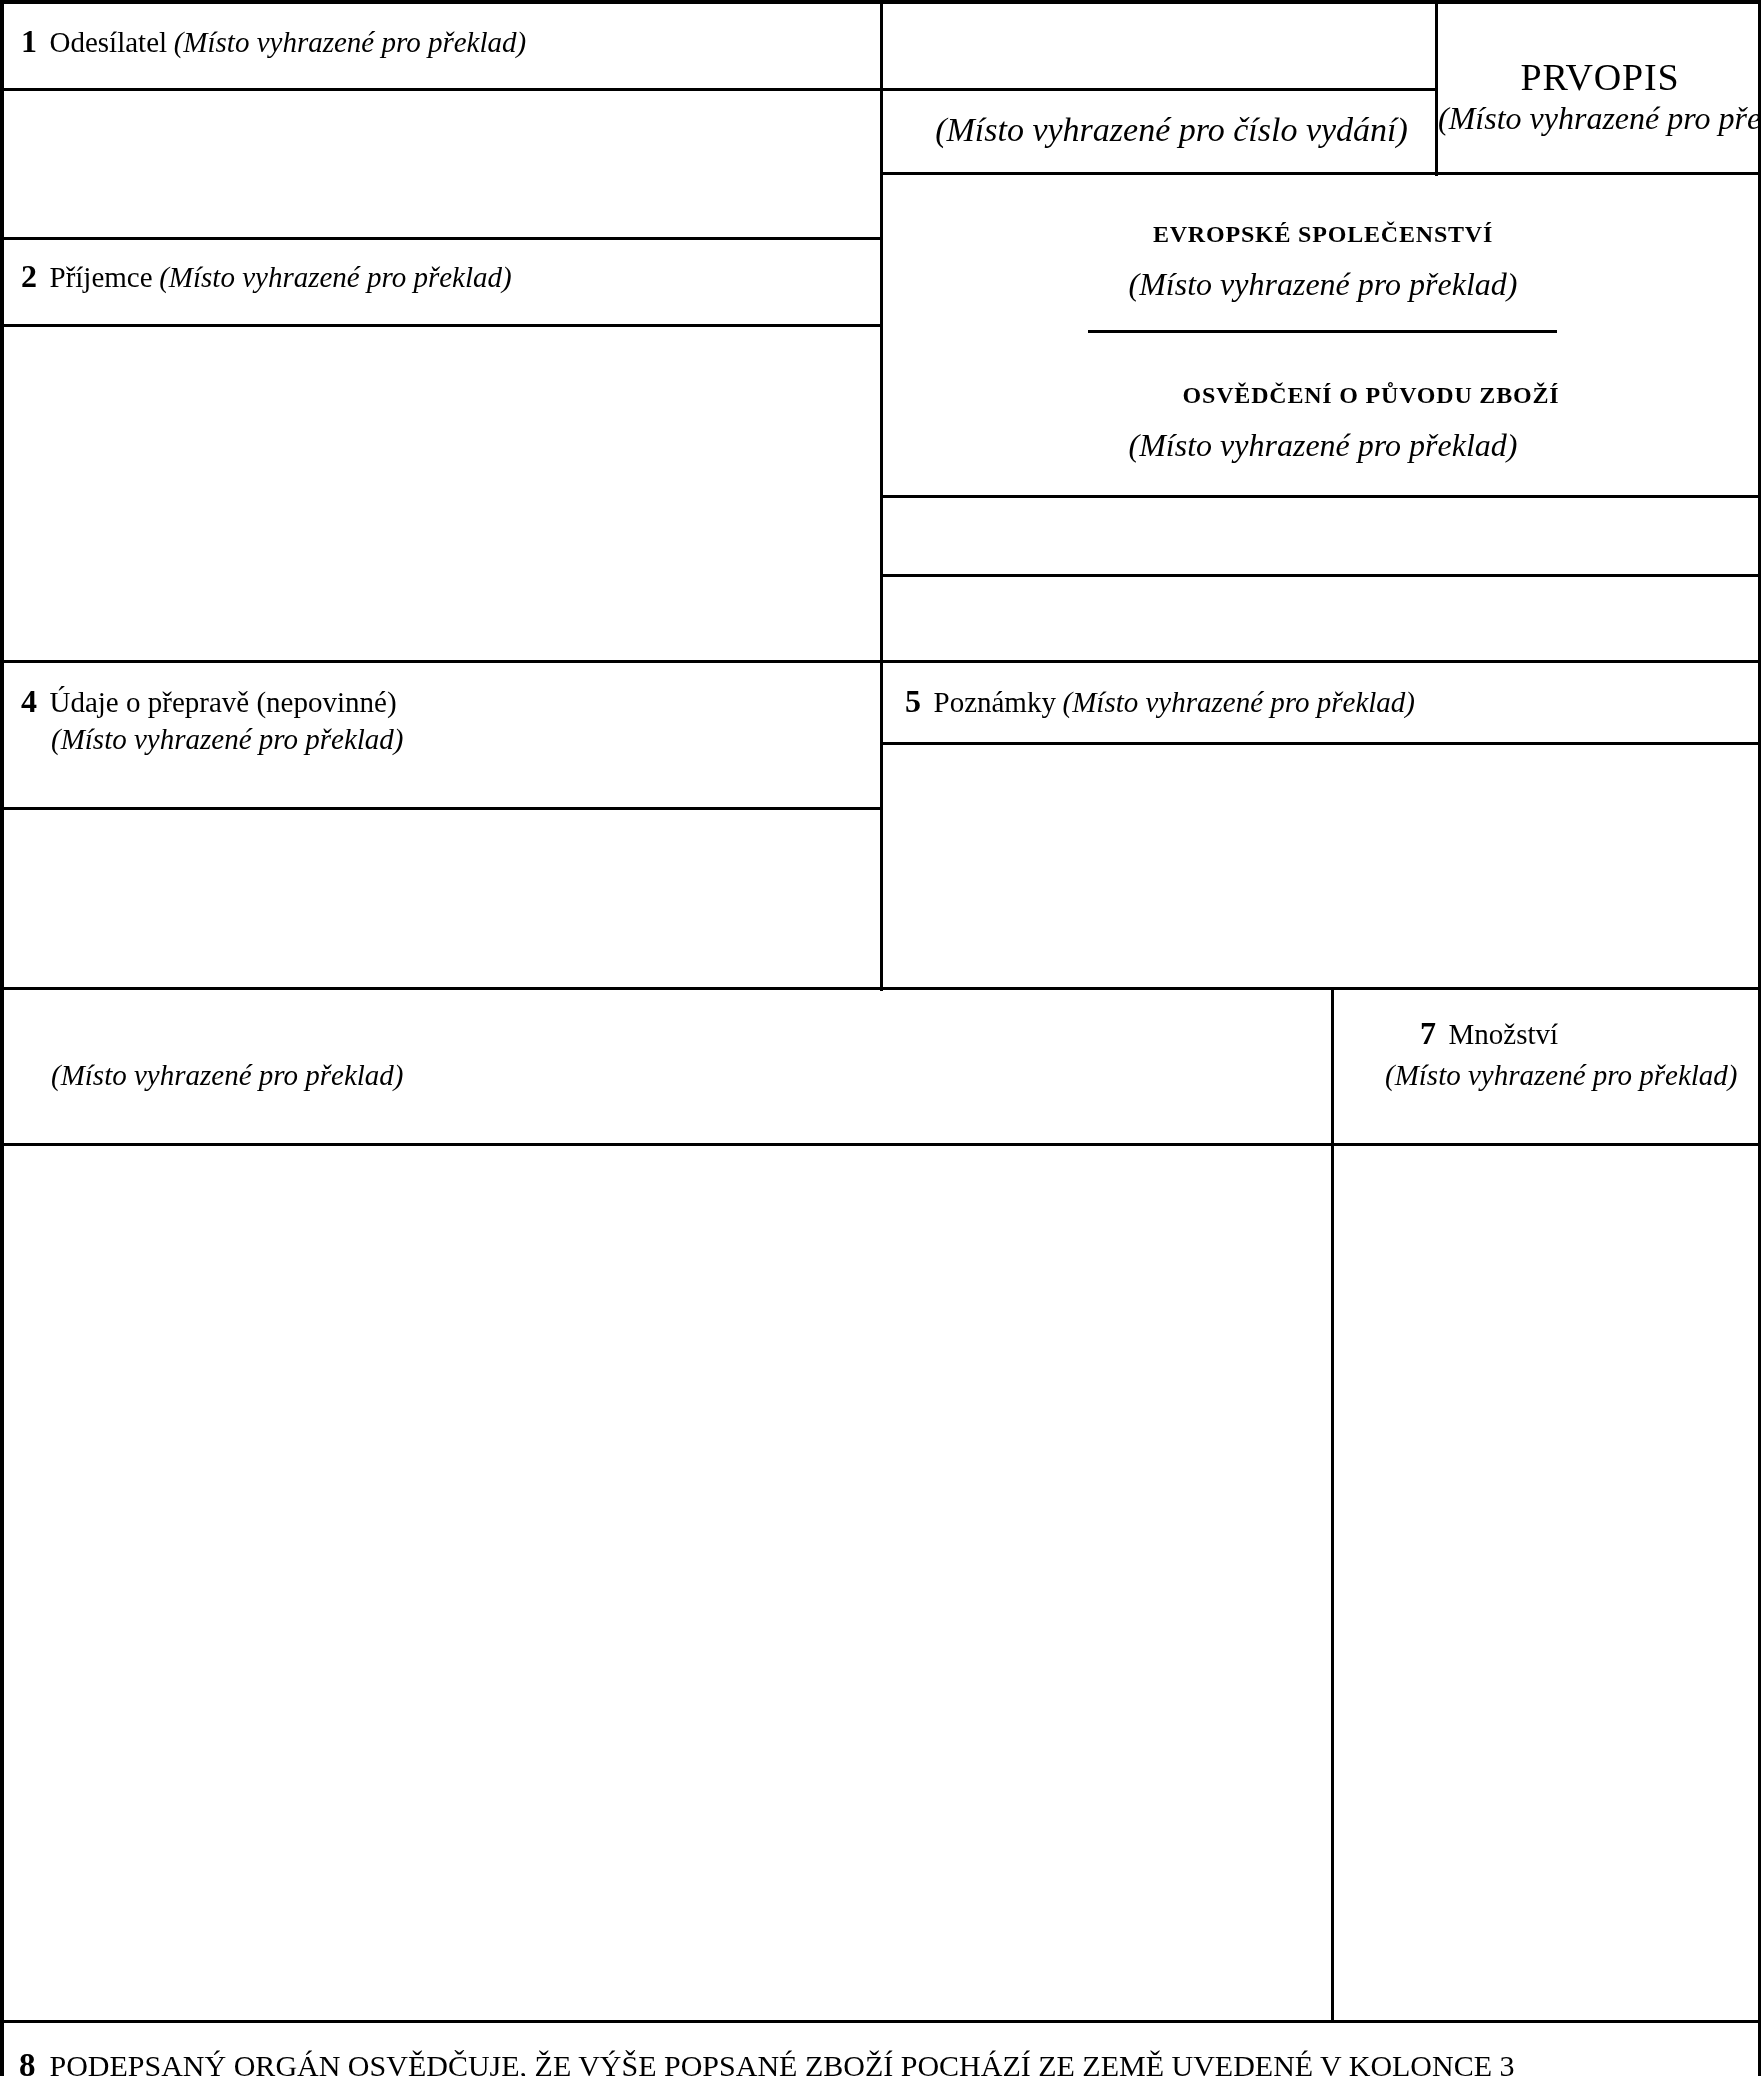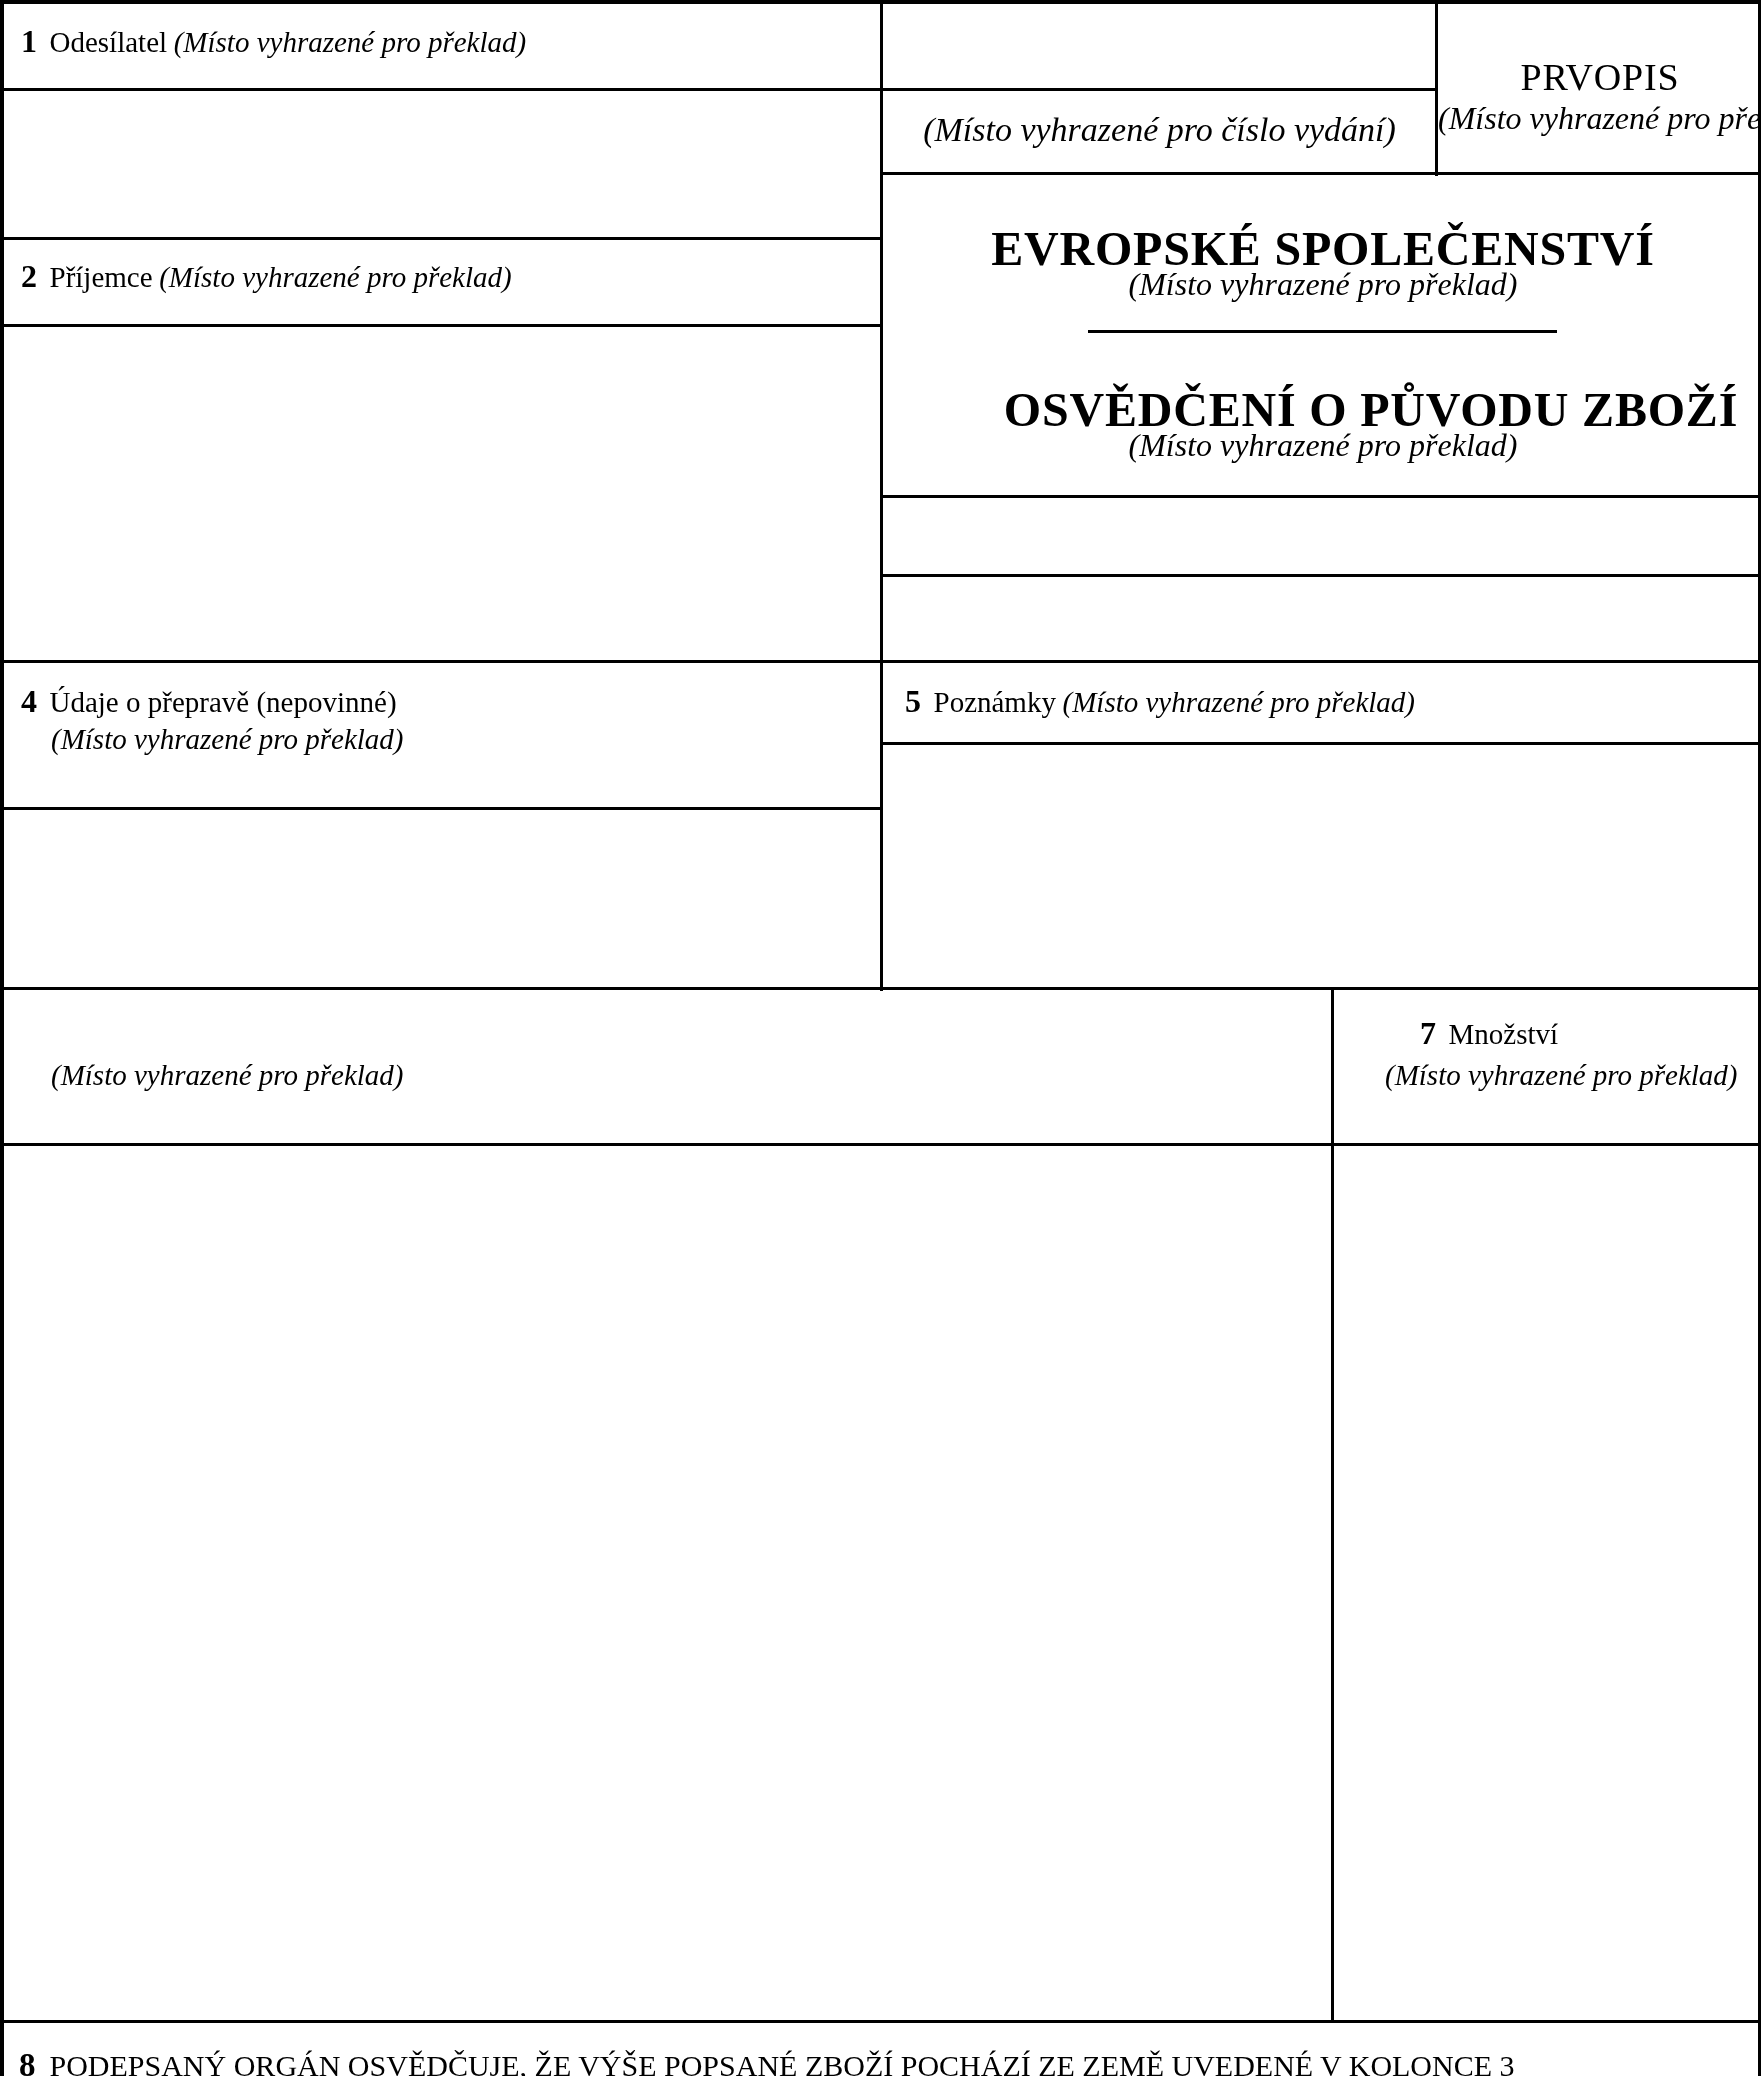--- a/index.html
+++ b/index.html
@@ -27,21 +27,21 @@
   .subline{font-size:29px;font-style:italic;}
 
   .center-mid{left:884px;width:551px;text-align:center;white-space:nowrap;}
   .center-right{left:1438px;width:324px;text-align:center;white-space:nowrap;}
   .center-wide{left:884px;width:878px;text-align:center;white-space:nowrap;}
 
   .cn-value{font-size:42px;font-weight:700;letter-spacing:1.7px;}
   .cn-note{font-size:34px;font-style:italic;}
   .prvopis-title{font-size:38px;font-weight:400;letter-spacing:0.8px;}
   .prvopis-trans{font-size:32px;font-style:italic;}
-  .block-title{font-size:48px;font-weight:700;letter-spacing:0.8px;}
+  .block-title{font-size:24px;font-weight:700;letter-spacing:0.8px;}
   .block-trans{font-size:32px;font-style:italic;}
 
   .caps-label{font-size:30px;}
   .caps-label .num{font-weight:700;font-size:33px;margin-right:14px;}
 </style>
 </head>
 <body>
 
 <div id="page">
 
@@ -64,21 +64,21 @@
   <div class="hline" style="left:880px;top:742px;width:881px;"></div>
   <div class="hline" style="left:0;top:807px;width:880px;"></div>
   <div class="hline" style="left:0;top:987px;width:1762px;"></div>
   <div class="hline" style="left:0;top:1143px;width:1762px;"></div>
   <div class="hline" style="left:0;top:2020px;width:1762px;"></div>
 
   <div class="txt label" style="left:21px;top:23px;">
     <span class="num">1</span><span>Odesílatel</span><span class="trans">(Místo vyhrazené pro překlad)</span>
   </div>
 
-  <div class="txt center-mid cn-note" style="top:110px;">(Místo vyhrazené pro číslo vydání)</div>
+  <div class="txt center-mid cn-note" style="top:110px;padding-left:12px;">(Místo vyhrazené pro číslo vydání)</div>
 
   <div class="txt center-right prvopis-title" style="top:56px;">PRVOPIS</div>
   <div class="txt center-right prvopis-trans" style="top:100px;">(Místo vyhrazené pro překlad)</div>
 
   <div class="txt label" style="left:21px;top:258px;">
     <span class="num">2</span><span>Příjemce</span><span class="trans">(Místo vyhrazené pro překlad)</span>
   </div>
 
   <div class="txt center-wide block-title" style="top:221px;">EVROPSKÉ SPOLEČENSTVÍ</div>
   <div class="txt center-wide block-trans" style="top:266px;">(Místo vyhrazené pro překlad)</div>

